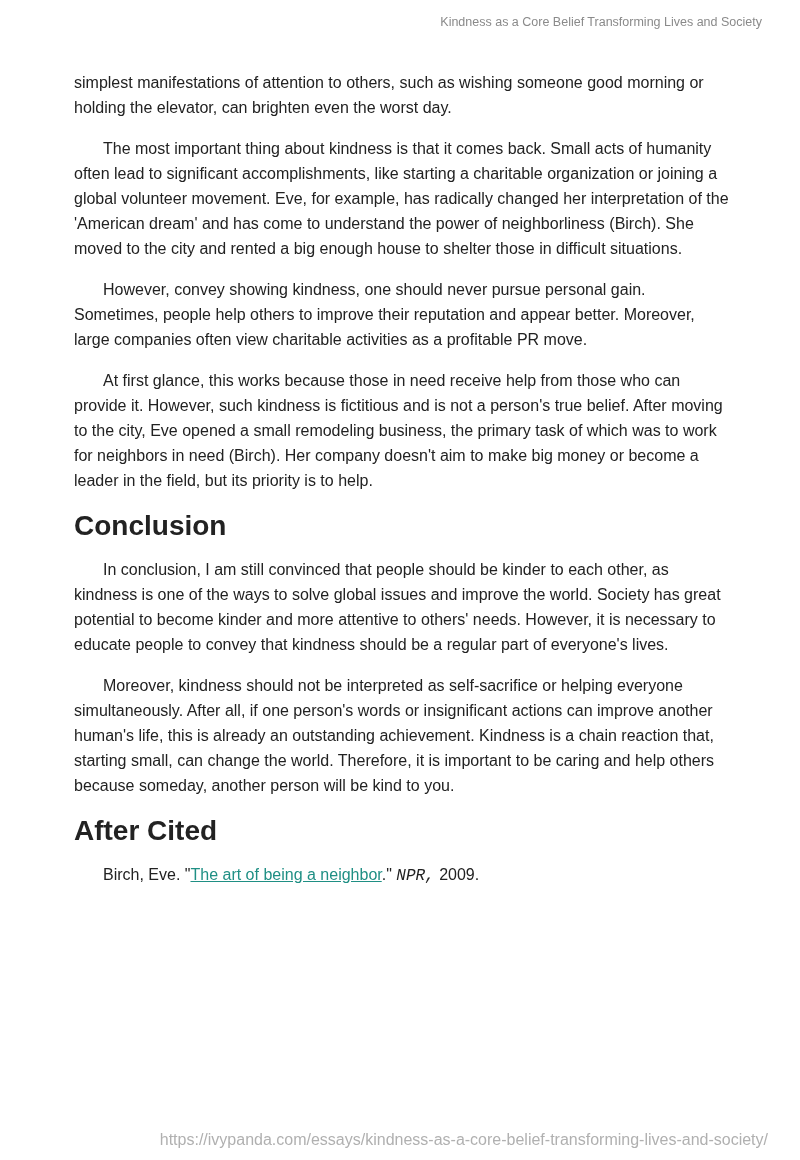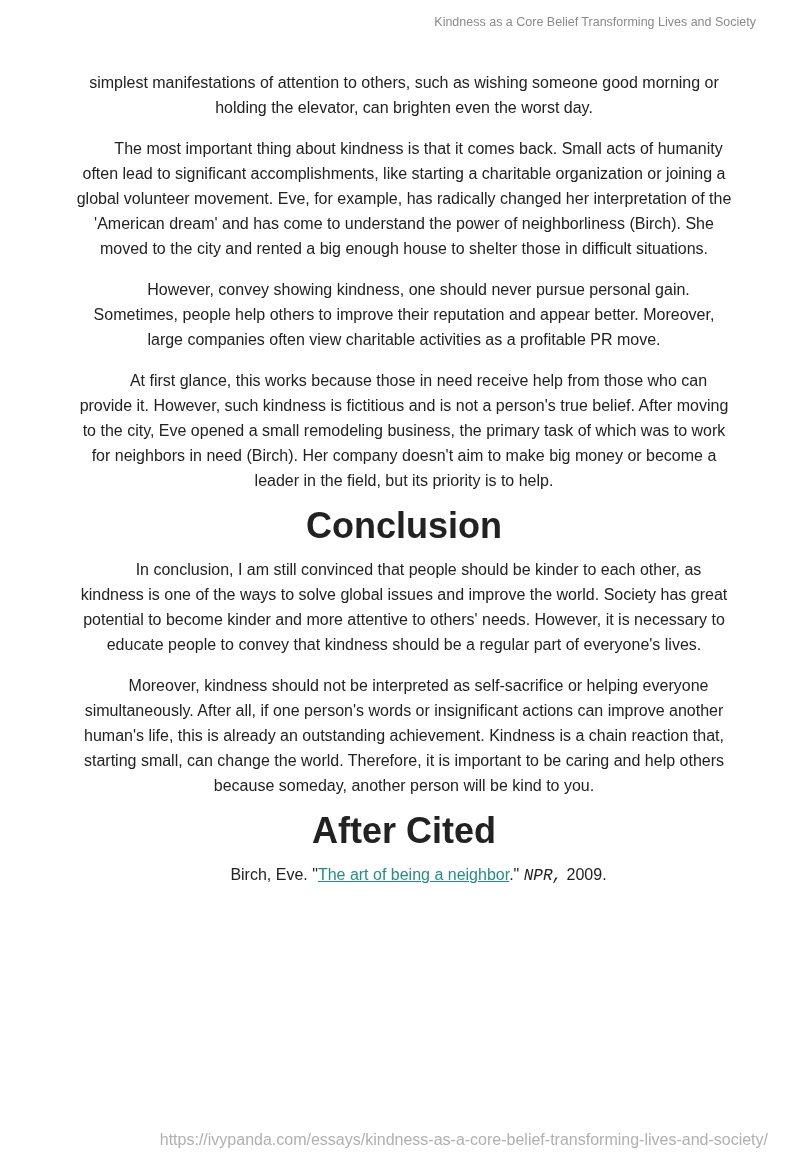--- a/index.html
+++ b/index.html
@@ -3,25 +3,25 @@
   <meta charset="utf-8">
   <style>
     html, body { margin: 0; padding: 0; background: #ffffff; }
     body { width: 800px; height: 1160px; position: relative; overflow: hidden;
       font-family: "Liberation Sans", sans-serif; color: #222222; }
     .header { position: absolute; top: 0; left: 0; width: 800px; height: 60px; }
     .logo { position: absolute; left: 16px; top: 8px; display: flex; align-items: center; }
     .logo svg { width: 60px; height: 46px; }
     .logo-text { font-family: "Liberation Serif", serif; font-weight: bold; font-size: 22px; color: #222; margin-left: 0px; letter-spacing: 0.2px; }
     .logo-text sup { font-size: 11px; vertical-align: super; }
-    .doc-title { position: absolute; right: 44px; top: 15px; font-size: 12.5px; color: #8a8a8a; }
-    .content { position: absolute; left: 74px; top: 70px; width: 660px; text-align: center; }
+    .doc-title { position: absolute; right: 38px; top: 15px; font-size: 12.5px; color: #8a8a8a; }
+    .content { position: absolute; left: 74px; top: 70px; width: 660px; }
     p { margin: 0 0 16px 0; font-size: 16px; line-height: 25px; color: #222; }
     p.indent { text-indent: 29px; }
-    h2 { margin: 10px 0 14px 0; font-size: 36px; font-weight: bold; color: #222; line-height: 34px; }
+    h2 { margin: 10px 0 14px 0; font-size: 28px; font-weight: bold; color: #222; line-height: 34px; }
     .citation a { color: #1f8f84; }
     .citation i { font-style: italic; font-family: Liberation Mono, monospace; }
     .footer-url { position: absolute; right: 32px; top: 1131px; font-size: 16px; color: #b0b0b0; }
   </style>
 </head>
 <body>
 
 <div class="header">
   <div class="doc-title">Kindness as a Core Belief Transforming Lives and Society</div>
 </div>

